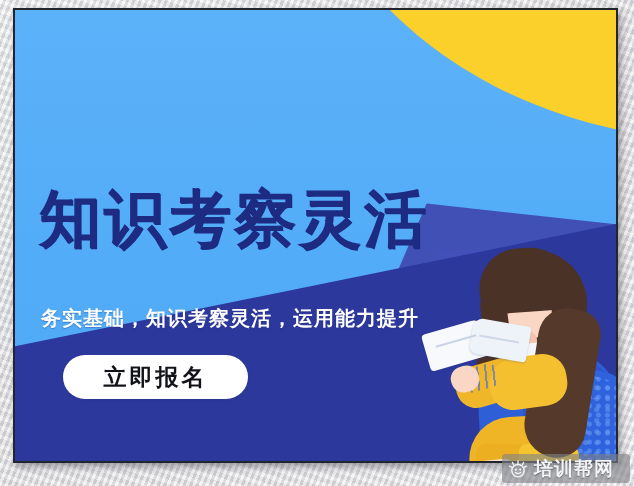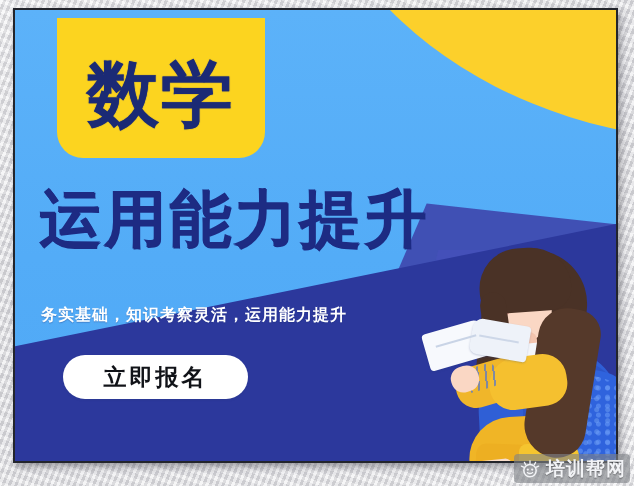--- a/index.html
+++ b/index.html
@@ -88,21 +88,21 @@
   .headline{
     position:absolute;left:24px;top:178px;width:560px;
     color:#1d2b83;font-size:62px;font-weight:bold;line-height:1;
     letter-spacing:3px;white-space:nowrap;
     text-shadow:1px 1px 0 #1d2b83;
   }
 
   
   .subtitle{
     position:absolute;left:26px;top:295px;
-    color:#ffffff;font-size:16px;font-weight:bold;letter-spacing:1px;
+    color:#ffffff;font-size:20px;font-weight:bold;letter-spacing:1px;
     white-space:nowrap;
     text-shadow:0 1px 1px rgba(30,50,120,.35);
   }
 
   
   .cta{
     position:absolute;left:48px;top:345px;width:185px;height:44px;
     background:#ffffff;border-radius:23px;
     display:flex;align-items:center;justify-content:center;
     box-shadow:0 1px 2px rgba(40,60,120,.25);
@@ -219,21 +219,21 @@
   }
   .foot-l{
     left:44px;top:212px;width:42px;height:20px;background:#fadfcd;
     border-radius:14px 10px 8px 12px;transform:rotate(-6deg);
   }
 
   
   .watermark{
     position:absolute;right:4px;bottom:3px;height:27px;
     display:flex;align-items:center;gap:6px;
-    padding:1px 4px 1px 6px;
+    padding:1px 16px 1px 6px;
     background:rgba(128,130,136,.62);
     border-radius:4px;
     z-index:30;
   }
   .wm-icon{
     width:20px;height:18px;position:relative;flex:0 0 auto;
   }
   .wm-text{
     color:#f2f3f6;font-size:19px;font-weight:bold;letter-spacing:1px;
     text-shadow:0 1px 1px rgba(0,0,0,.35);
@@ -251,23 +251,20 @@
 
       <div class="sky"></div>
       <div class="corner-yellow-edge"></div>
       <div class="corner-yellow"></div>
 
       <div class="mid-wedge"></div>
       <div class="mid-wedge2"></div>
       <div class="bottom-band-2"></div>
       <div class="bottom-band"></div>
 
-      <div class="subject-badge">
-        <div class="txt">数学</div>
-      </div>
 
       <div class="girl">
         <div class="hair-back"></div>
         <div class="body-blue"></div>
         <div class="body-blue-shade"></div>
         <div class="pants-hip"></div>
         <div class="knee-ball"></div>
         <div class="knee-ball-tex"></div>
         <div class="knee-line"></div>
         <div class="pants-left"></div>
@@ -285,21 +282,21 @@
         <div class="arm"></div>
         <div class="sleeve"></div>
         <div class="cuff-lines"></div>
         <div class="hand"></div>
         <div class="book-l"></div>
         <div class="book-r"></div>
         <div class="book-line1"></div>
         <div class="book-line2"></div>
       </div>
 
-      <div class="headline">运用能力提升</div>
+      <div class="headline">知识考察灵活</div>
 
       <div class="subtitle">务实基础，知识考察灵活，运用能力提升</div>
 
       <div class="cta">
         <span>立即报名</span>
       </div>
 
     </div>
   </div>
 

